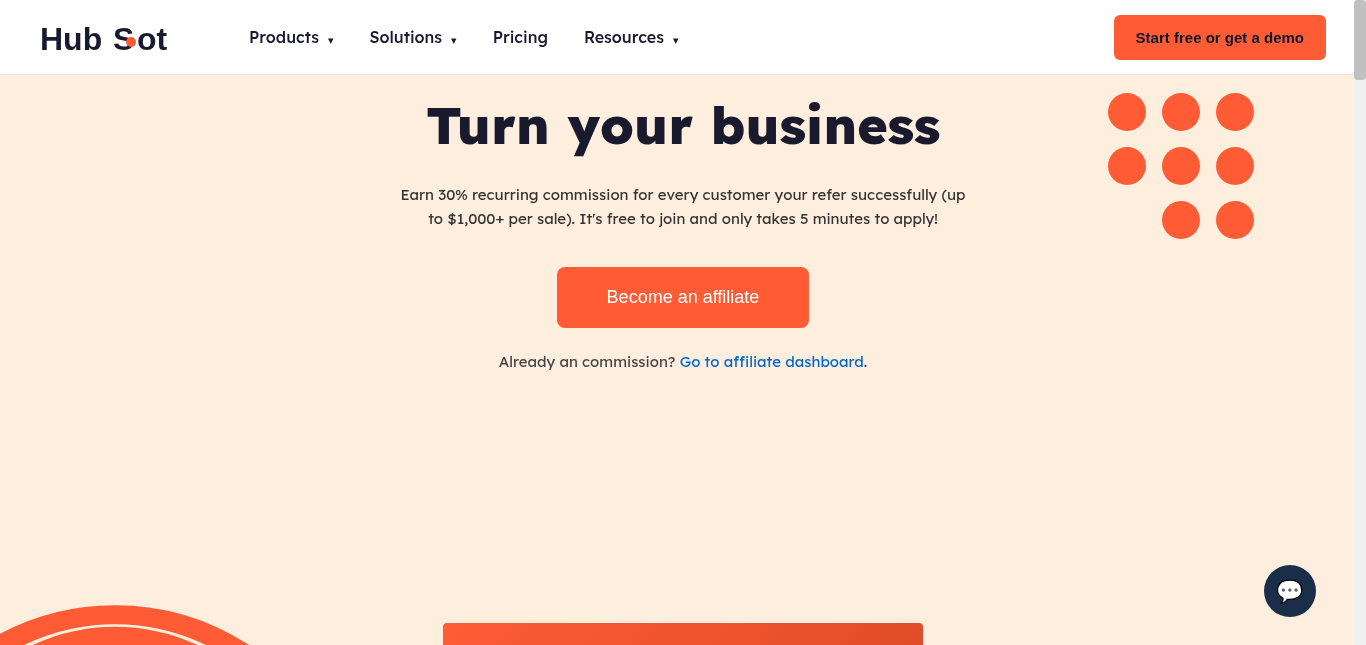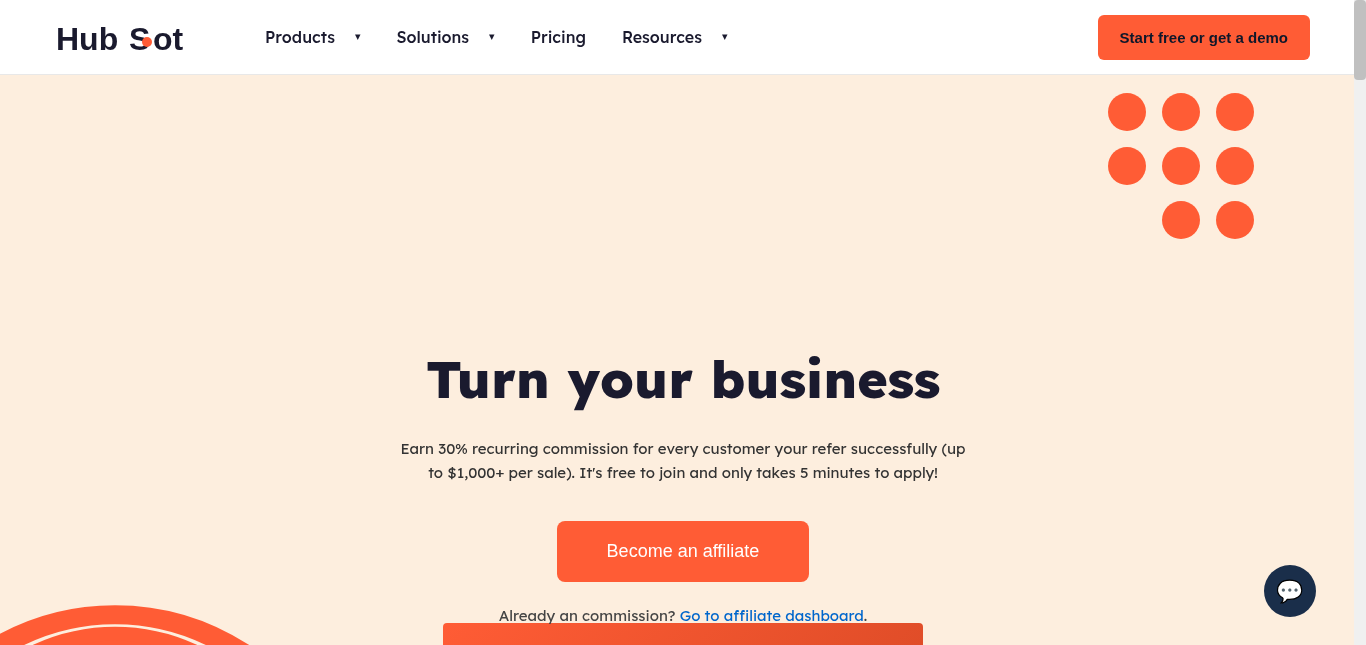--- a/index.html
+++ b/index.html
@@ -2,42 +2,42 @@
 <html><head>
   <meta charset="utf-8">
   <style>
     * { margin: 0; padding: 0; box-sizing: border-box; }
     body { font-family: 'Lexend', 'Helvetica Neue', Arial, sans-serif; width: 1366px; height: 645px; overflow: hidden; background: #fff; }
 
     
     .navbar {
       display: flex;
       align-items: center;
-      padding: 0 56px;
+      padding: 0 40px;
       height: 75px;
       background: #fff;
       border-bottom: 1px solid #e8e8e8;
       position: relative;
       z-index: 10;
     }
     .navbar-logo {
       display: flex;
       align-items: center;
       margin-right: 40px;
     }
     .nav-links {
       display: flex;
       align-items: center;
       gap: 8px;
       flex: 1;
     }
     .nav-item {
       display: flex;
-      align-items: flex-start;
-      gap: 20px;
+      align-items: flex-end;
+      gap: 9px;
       padding: 8px 14px;
       font-size: 16px;
       font-weight: 500;
       color: #1a1a2e;
       cursor: pointer;
       border-radius: 4px;
     }
     .chevron {
       font-size: 11px;
       color: #1a1a2e;
@@ -76,21 +76,21 @@
       margin-top: 0;
     }
 
     
     .hero {
       background: #fdeede;
       position: relative;
       height: 570px;
       overflow: hidden;
       display: flex;
-      align-items: flex-end;
+      align-items: flex-start;
       justify-content: center;
     }
     .hero-content {
       text-align: center;
       max-width: 700px;
       position: relative;
       z-index: 2;
       padding: 20px;
     }
     .hero-title {

